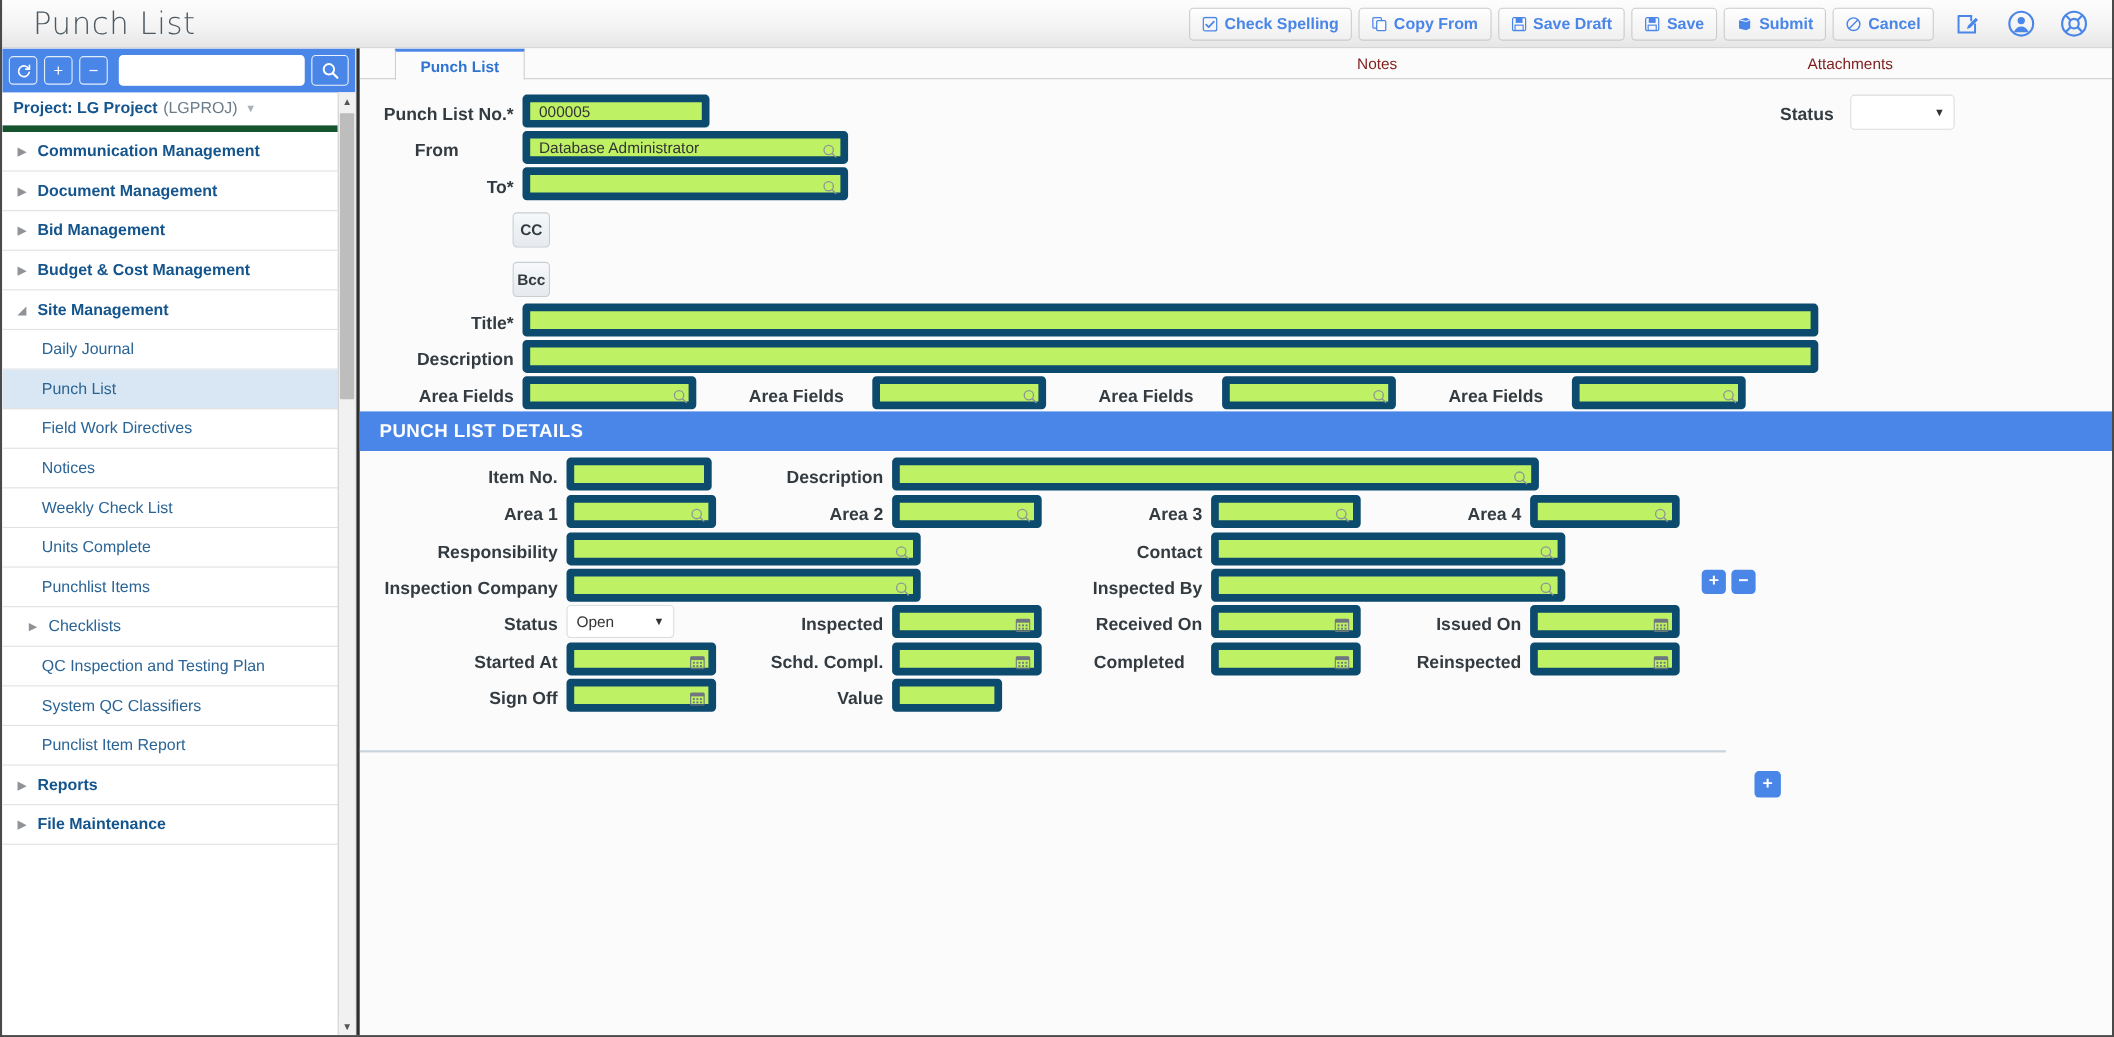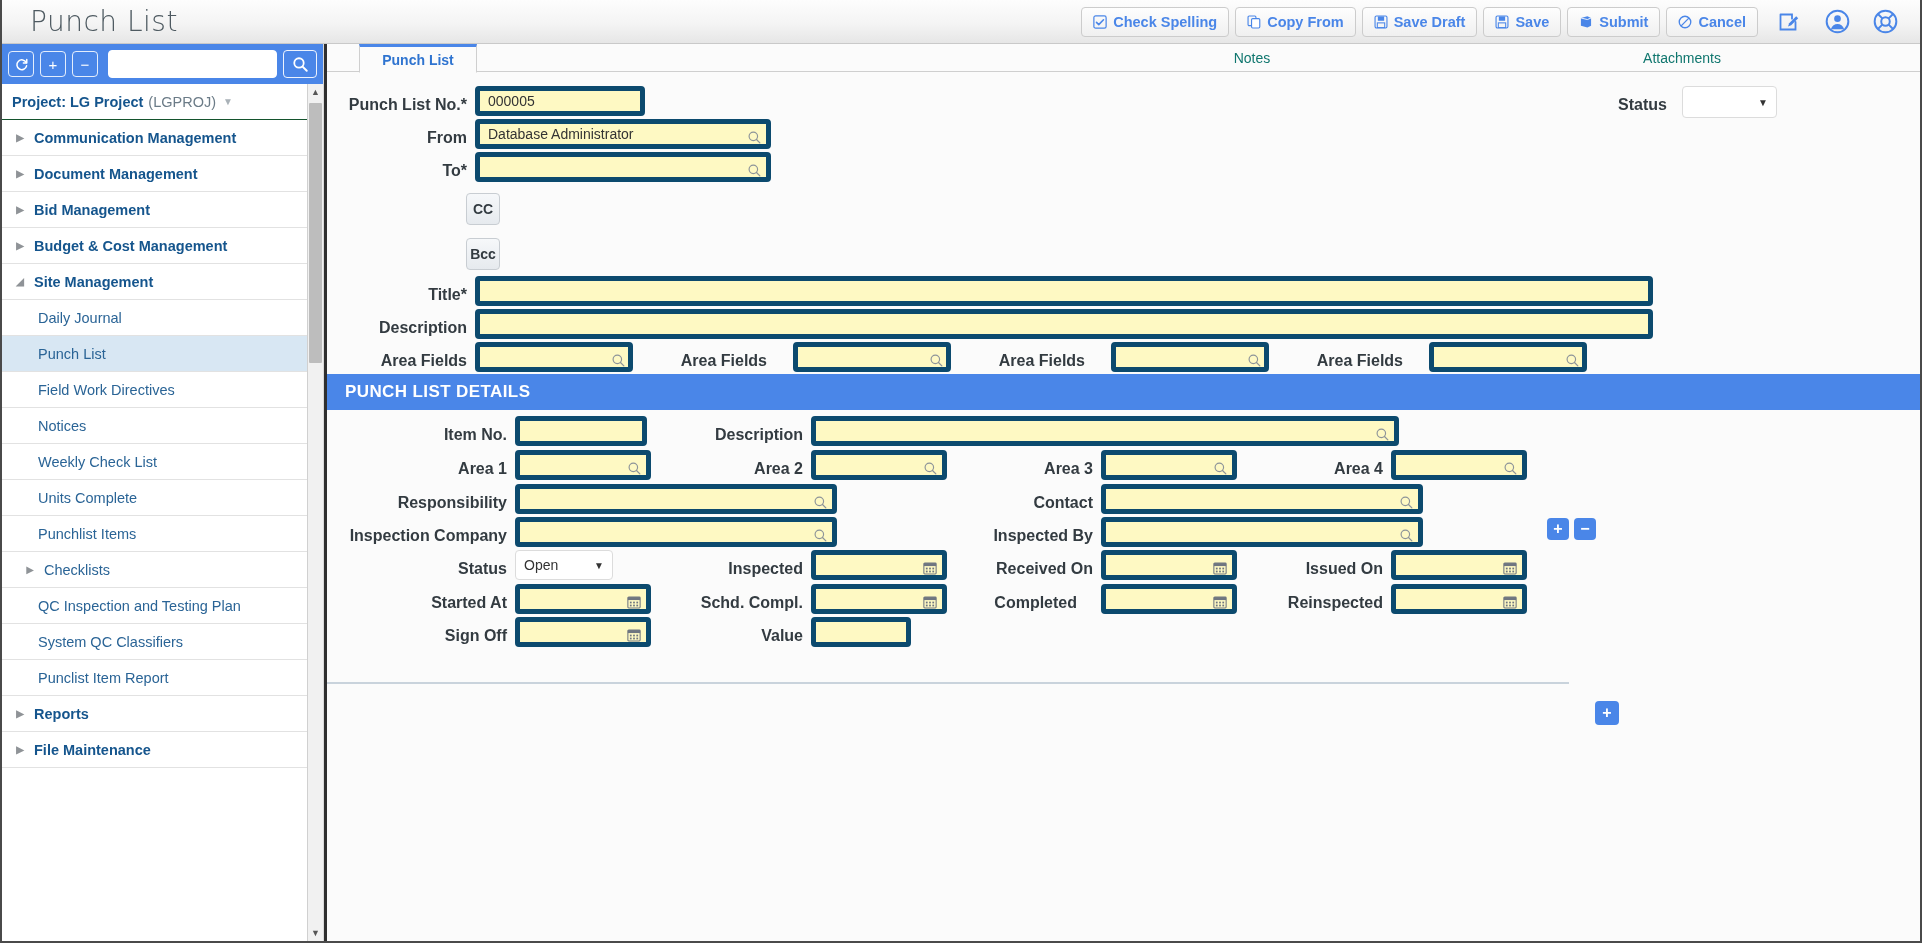--- a/index.html
+++ b/index.html
@@ -117,21 +117,21 @@
   }
   #side-scroll {
     flex: 1 1 auto;
     overflow: hidden;
     position: relative;
   }
   #proj-row {
     height: 36px;
     display: flex; align-items: center;
     padding: 0 10px;
-    border-bottom: 1px solid #14532d;
+    border-bottom: 6px solid #14532d;
     font-size: 14.5px;
     white-space: nowrap;
   }
   #proj-row .lbl { font-weight: bold; color: #15558d; }
   #proj-row .code { color: #6b7b87; margin-left: 5px; }
   #proj-row .caret { margin-left: 7px; color: #aab2b8; font-size: 10px; }
 
   .nav-group {
     height: 36px;
     display: flex; align-items: center;
@@ -199,21 +199,21 @@
   
   #tabs {
     position: relative; height: 28px;
     border-bottom: 1px solid #cfcfcf;
     background: #fbfbfb;
   }
   .tab {
     position: absolute; top: 0;
     height: 28px;
     display: flex; align-items: center; justify-content: center;
-    font-size: 14px; color: #0f766e; cursor: pointer;
+    font-size: 14px; color: #7f1d1d; cursor: pointer;
     white-space: nowrap;
   }
   .tab.active {
     color: #2f74d0; font-weight: bold;
     background: #fbfbfb;
     border: 1px solid #cfcfcf;
     border-bottom: 1px solid #fbfbfb;
     border-top: 3px solid #4a86e8;
     height: 29px;
   }
@@ -223,22 +223,22 @@
     position: absolute;
     font-size: 16px;
     font-weight: bold;
     color: #333b41;
     text-align: right;
     white-space: nowrap;
   }
   .req { color: #333b41; }
   .tbox {
     position: absolute;
-    background: #fef9c3;
-    border: 5px solid #0c4a6e;
+    background: #bef264;
+    border: 7px solid #0c4a6e;
     border-radius: 4px;
     font-size: 14px;
     color: #333;
     padding: 0 8px;
     font-family: "Liberation Sans", sans-serif;
     outline: none;
   }
   .lens {
     position: absolute;
     color: #8d9499;
@@ -534,21 +534,21 @@
       <input class="tbox" style="left: 148px; top: 42px; width: 170px; height: 30px;" value="000005">
 
       <div class="fld-label" style="left:1220px; top:52px; width:120px;">
         <span>Status</span>
       </div>
       <div class="sel" style="left:1355px; top:42px; width:95px; height:32px;">
         <span></span>
         <span class="selcaret">▼</span>
       </div>
 
-      <div class="fld-label" style="left:0px; top:85px; width:140px;">
+      <div class="fld-label" style="left:0px; top:85px; width:140px;text-align:center;">
         <span>From</span>
       </div>
       <input class="tbox" style="left: 148px; top: 75px; width: 296px; height: 30px;" value="Database Administrator">
       <div class="lens" style="left:418px; top:84px; width:18px; height:18px;">
         <svg width="15" height="15" viewBox="0 0 18 18">
             <circle cx="7.6" cy="7.6" r="5.1" fill="none" stroke="#8d9499" stroke-width="1.4"></circle>
             <line x1="11.4" y1="11.4" x2="15.4" y2="15.4" stroke="#8d9499" stroke-width="1.5" stroke-linecap="round"></line>
           </svg>
       </div>
 

